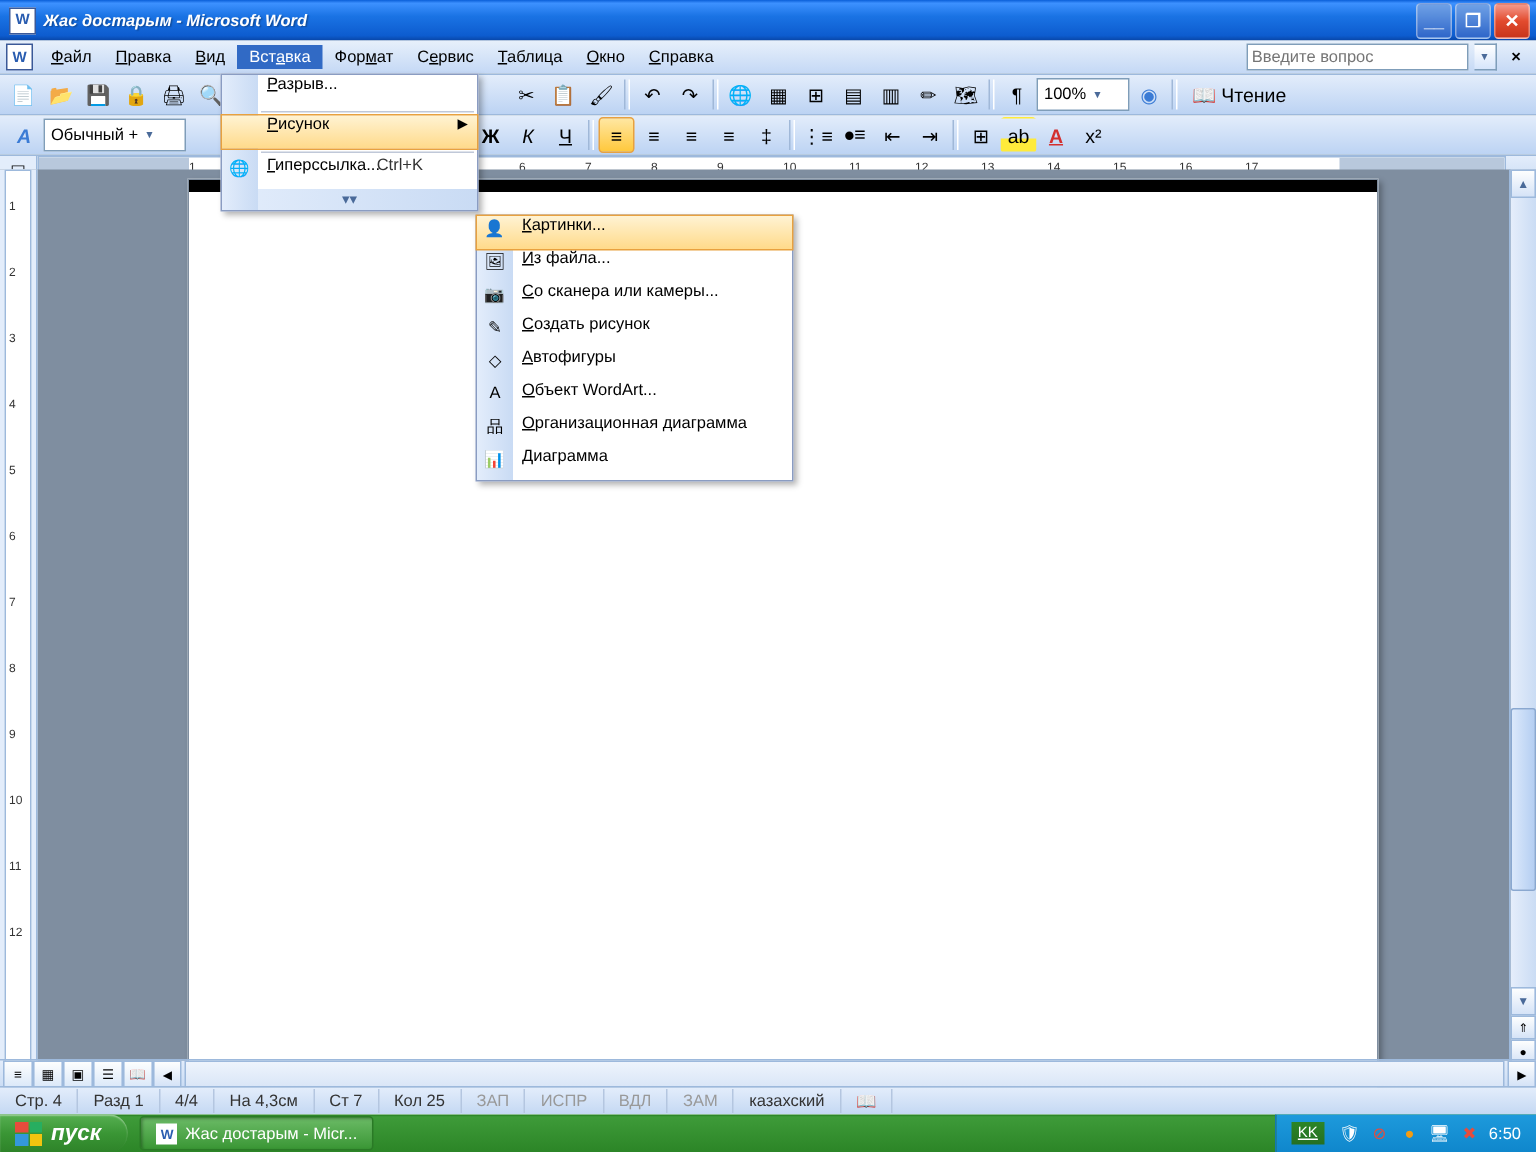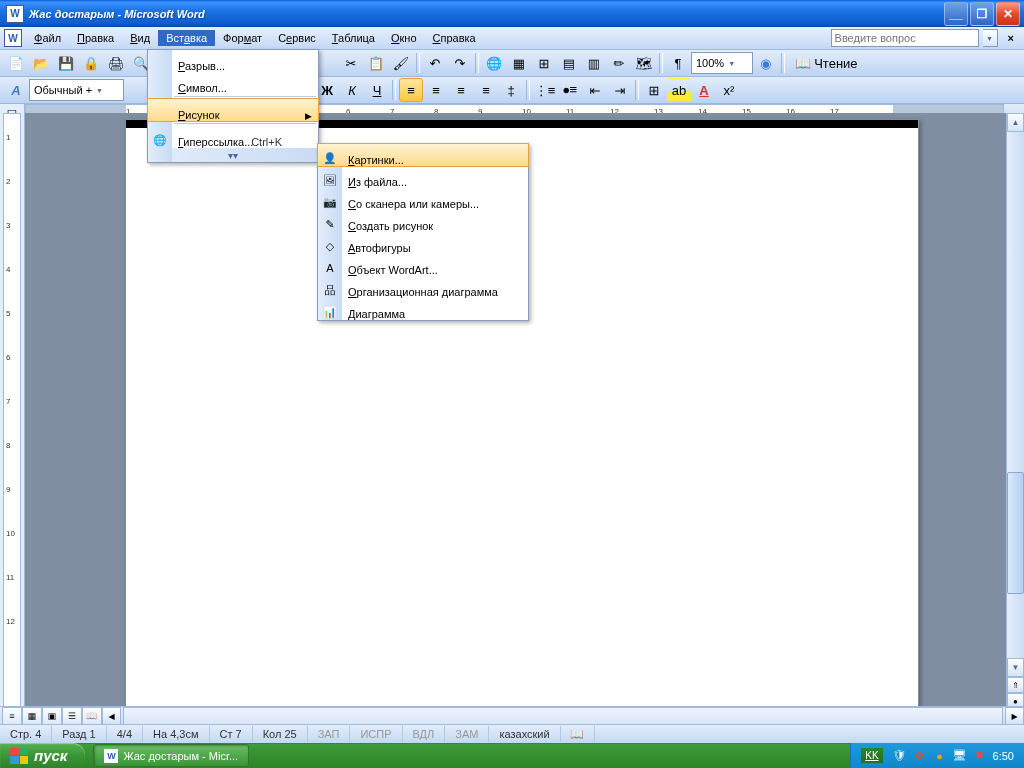--- a/index.html
+++ b/index.html
@@ -42,21 +42,21 @@
 .page{position:absolute;left:100px;top:6px;width:792px;height:760px;background:#fff;border:1px solid #7f8ea0;box-shadow:2px 2px 4px rgba(0,0,0,.3);}
 .page .darktop{height:8px;background:#000;}
 .scrollbar-v{width:17px;background:linear-gradient(to right,#e6eefb,#cadcf4);border-left:1px solid #9db9dc;display:flex;flex-direction:column;}
 .scrollbar-v .sbtn{height:17px;background:linear-gradient(#fdfefe,#d5e3f7);border:1px solid #9db9dc;display:flex;align-items:center;justify-content:center;font-size:8px;color:#4a6a99;}
 .scrollbar-v .strack{flex:1;position:relative;}
 .scrollbar-v .sthumb{position:absolute;left:0;right:0;top:340px;height:120px;background:linear-gradient(to right,#dce9fb,#b4cef2);border:1px solid #8aa8d0;border-radius:2px;}
 .scrollbar-v .navbtn{height:14px;background:linear-gradient(#fdfefe,#d5e3f7);border:1px solid #9db9dc;display:flex;align-items:center;justify-content:center;font-size:8px;}
 
 .dropdown{position:absolute;background:#fff;border:1px solid #8a9cc2;box-shadow:2px 2px 4px rgba(0,0,0,.3);z-index:100;}
 .dropdown .iconcol{position:absolute;left:0;top:0;bottom:0;width:24px;background:linear-gradient(to right,#e3edfb,#c9dbf4);}
-.dropdown .ditem{position:relative;height:22px;display:flex;align-items:flex-end;padding-left:30px;padding-right:34px;white-space:nowrap;}
+.dropdown .ditem{position:relative;height:22px;display:flex;align-items:flex-start;padding-left:30px;padding-right:34px;white-space:nowrap;}
 .dropdown .ditem.hl{background:linear-gradient(#fff3d3,#ffda8a);border:1px solid #e8a13f;margin:-1px;}
 .dropdown .ditem .dicon{position:absolute;left:4px;width:16px;height:16px;display:flex;align-items:center;justify-content:center;font-size:11px;}
 .dropdown .ditem .arrow{position:absolute;right:6px;font-size:9px;}
 .dropdown .ditem .shortcut{position:absolute;right:36px;color:#333;}
 .dropdown .dsep{height:1px;background:#c0c8d8;margin:2px 2px 2px 26px;}
 .dropdown .expand{height:14px;display:flex;align-items:center;justify-content:center;background:linear-gradient(to right,#e3edfb,#c9dbf4);margin:0;}
 .hscrollrow{position:absolute;left:0;right:0;bottom:43px;height:18px;background:linear-gradient(#e3edfb,#cadcf4);display:flex;align-items:center;border-top:1px solid #9db9dc;}
 .hscrollrow .viewbtns{display:flex;margin-left:2px;}
 .hscrollrow .vbtn{width:18px;height:16px;border:1px solid #9db9dc;background:linear-gradient(#fdfefe,#dce9f9);display:flex;align-items:center;justify-content:center;font-size:9px;}
 .hscrollrow .htrack{flex:1;height:16px;border:1px solid #9db9dc;background:linear-gradient(#eef4fc,#dae6f7);margin:0 2px;position:relative;}
@@ -237,24 +237,20 @@
     <div class="navbtn">⇓</div>
   </div>
 </div>
 
 <div class="dropdown" id="dd1" style="left:147px;top:49px;width:170px;">
   <div class="iconcol"></div>
 <div class="ditem">
       <div class="dicon"></div>
       <span><u>Р</u>азрыв...</span>
     </div>
-    <div class="ditem">
-      <div class="dicon"></div>
-      <span><u>С</u>имвол...</span>
-    </div>
     <div class="dsep"></div>
     <div class="ditem hl">
       <div class="dicon"></div>
       <span><u>Р</u>исунок</span>
       <span class="arrow">▶</span>
     </div>
     <div class="dsep"></div>
     <div class="ditem">
       <div class="dicon">🌐</div>
       <span><u>Г</u>иперссылка...</span>

